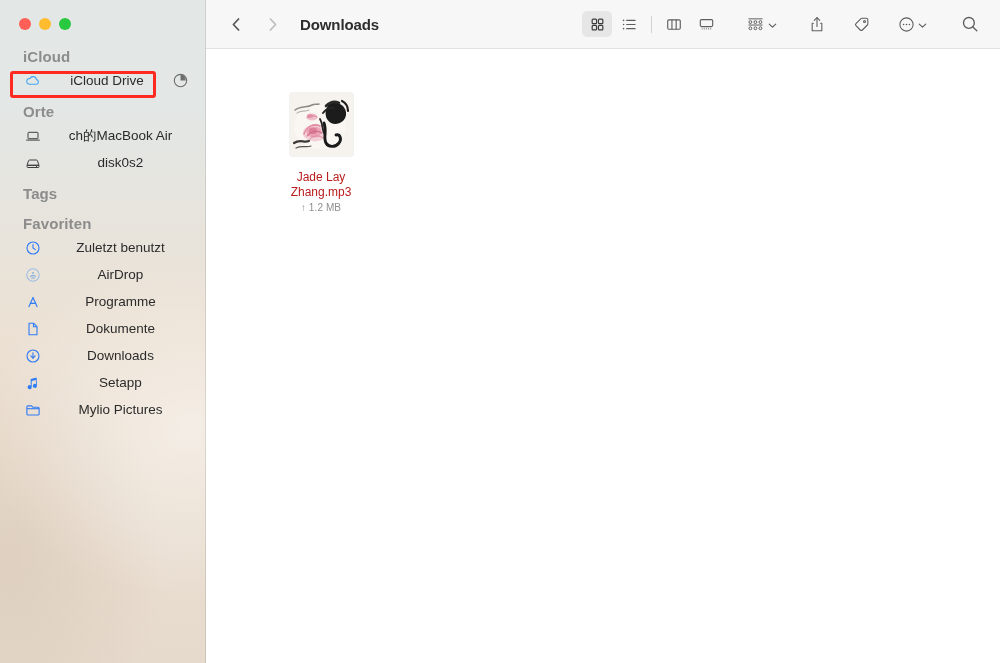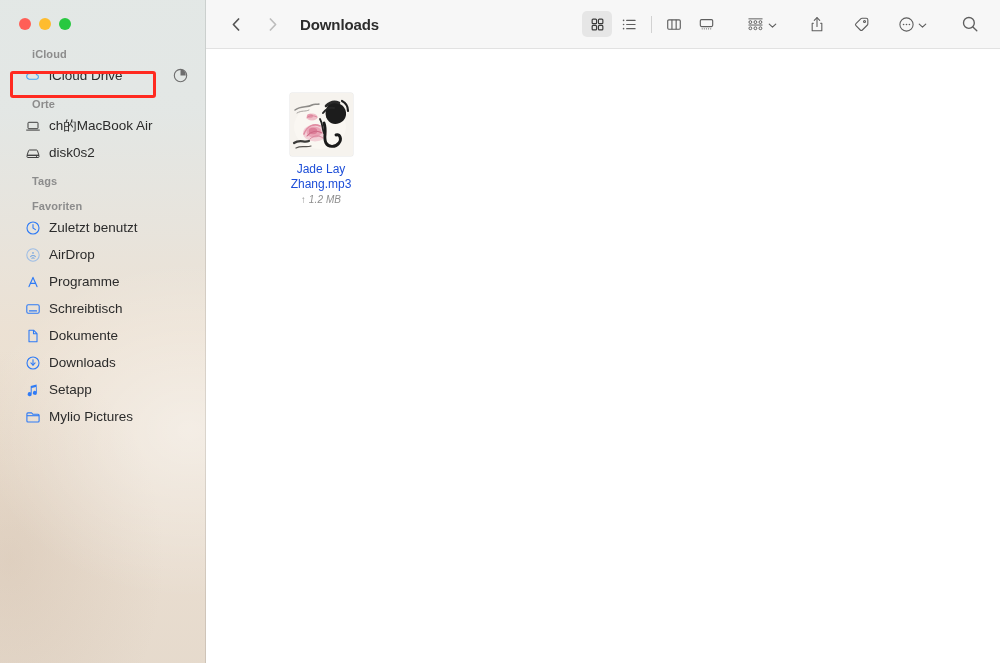--- a/index.html
+++ b/index.html
@@ -77,44 +77,45 @@
   .light.min     { background: #febc2e; }
   .light.max     { background: #28c840; }
 
   .sidebar-scroll {
     position: relative;
     padding-top: 48px;
     z-index: 2;
   }
 
   .section-header {
-    font-size: 11px;
+    font-size: 15px;
     color: #8c8c8c;
     font-weight: 700;
     letter-spacing: 0.1px;
-    padding: 0 0 3px 32px;
+    padding: 0 0 3px 23px;
     margin-top: 10px;
     user-select: none;
   }
   .section-header.first { margin-top: 0; }
 
   .sb-row {
     position: relative;
     display: flex;
     align-items: center;
     height: 25px;
     padding-left: 16px;
     gap: 8px;
     font-size: 13.5px;
     color: #2b2b2b;
     border-radius: 5px;
     margin: 0 8px 2px 8px;
     padding-right: 6px;
     box-sizing: border-box;
     white-space: nowrap;
+    text-align: center;
   }
   .sb-row .sb-icon {
     width: 17px;
     height: 17px;
     flex: 0 0 17px;
     display: flex;
     align-items: center;
     justify-content: center;
     color: #2f7bf5;
   }
@@ -257,32 +258,32 @@
     width: 63px;
     height: 63px;
     border-radius: 2px;
     overflow: hidden;
     background: #f4f1ec;
     box-shadow: 0 0 0 0.5px rgba(0,0,0,0.10);
   }
   .file-name {
     font-size: 12px;
     line-height: 14.5px;
-    color: #1d4ed8;
+    color: #b91c1c;
     text-align: center;
     max-width: 96px;
     word-break: break-word;
+    margin-top: 8px;
   }
   .file-meta {
     font-size: 10px;
     color: #8e8e8e;
     text-align: center;
     margin-top: -3px;
     letter-spacing: 0.1px;
-    font-style: italic;
   }
 </style>
 </head>
 <body>
 
 <div class="finder-window">
 
   <aside class="sidebar">
     <div class="sidebar-sheen"></div>
 
@@ -363,29 +364,20 @@
       <div class="sb-row">
         <span class="sb-icon">
           <svg width="16" height="16" viewBox="0 0 16 16" fill="none" stroke="#2f7bf5" stroke-width="1.15" stroke-linecap="round" stroke-linejoin="round">
             <path d="M4 12.6 L8 3.4 L12 12.6"></path>
             <path d="M5.5 9.4h5"></path>
           </svg>
         </span>
         <span class="sb-label">Programme</span>
       </div>
 
-      <div class="sb-row">
-        <span class="sb-icon">
-          <svg width="16" height="16" viewBox="0 0 16 16" fill="none" stroke="#2f7bf5" stroke-width="1.1" stroke-linejoin="round">
-            <rect x="1.8" y="3.8" width="12.4" height="8.4" rx="1.4"></rect>
-            <path d="M4.4 9.9h7.2" stroke-linecap="round"></path>
-          </svg>
-        </span>
-        <span class="sb-label">Schreibtisch</span>
-      </div>
 
       <div class="sb-row">
         <span class="sb-icon">
           <svg width="16" height="16" viewBox="0 0 16 16" fill="none" stroke="#2f7bf5" stroke-width="1.1" stroke-linejoin="round">
             <path d="M4 2.2h4.6L12 5.6v8.2H4z"></path>
             <path d="M8.5 2.3v3.4H12"></path>
           </svg>
         </span>
         <span class="sb-label">Dokumente</span>
       </div>

